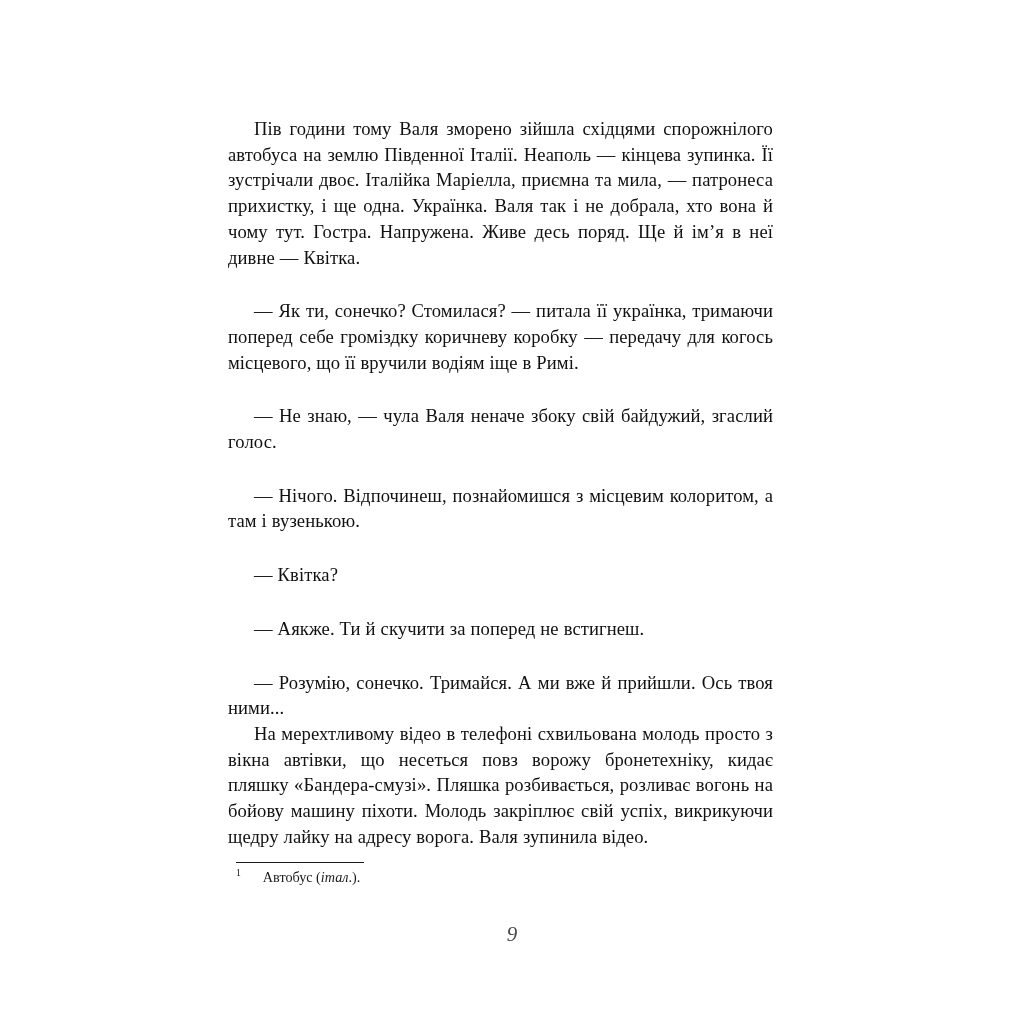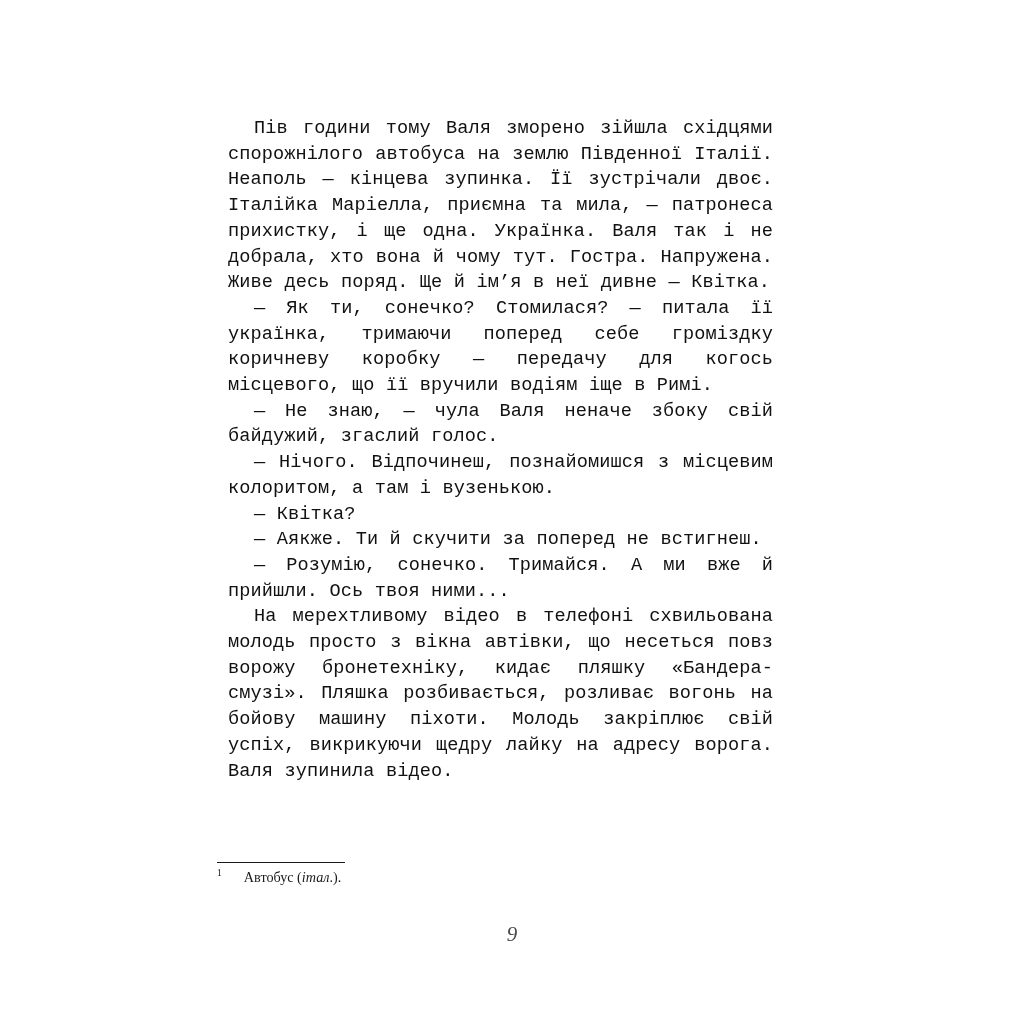--- a/index.html
+++ b/index.html
@@ -29,39 +29,39 @@
   .para {
     margin: 0;
     font-size: 18.6px;
     line-height: 25.7px;
     text-align: justify;
     text-justify: inter-word;
     text-indent: 26px;
     hyphens: manual;
     word-spacing: 0.01em;
     letter-spacing: 0.005em;
-    font-family: Liberation Mono, monospace;
   }
   .para.dialogue {
     text-indent: 26px;
+    margin-top: 28px;
   }
   .para .it {
     font-style: italic;
   }
   .para sup,
   .fn-marker {
     font-size: 0.62em;
     vertical-align: super;
     line-height: 0;
   }
 
   
   .footnote {
     position: absolute;
-    left: 217px;
+    left: 236px;
     top: 862px;
     width: 545px;
   }
   .footnote-rule {
     width: 128px;
     height: 0;
     border-top: 1.1px solid #1a1a1a;
     margin: 0 0 5px 0;
   }
   .footnote-body {

